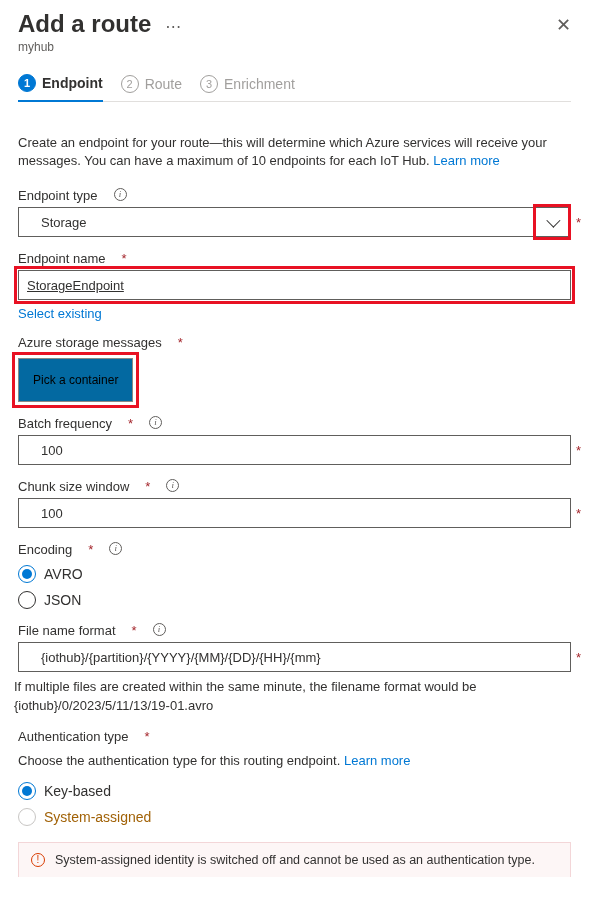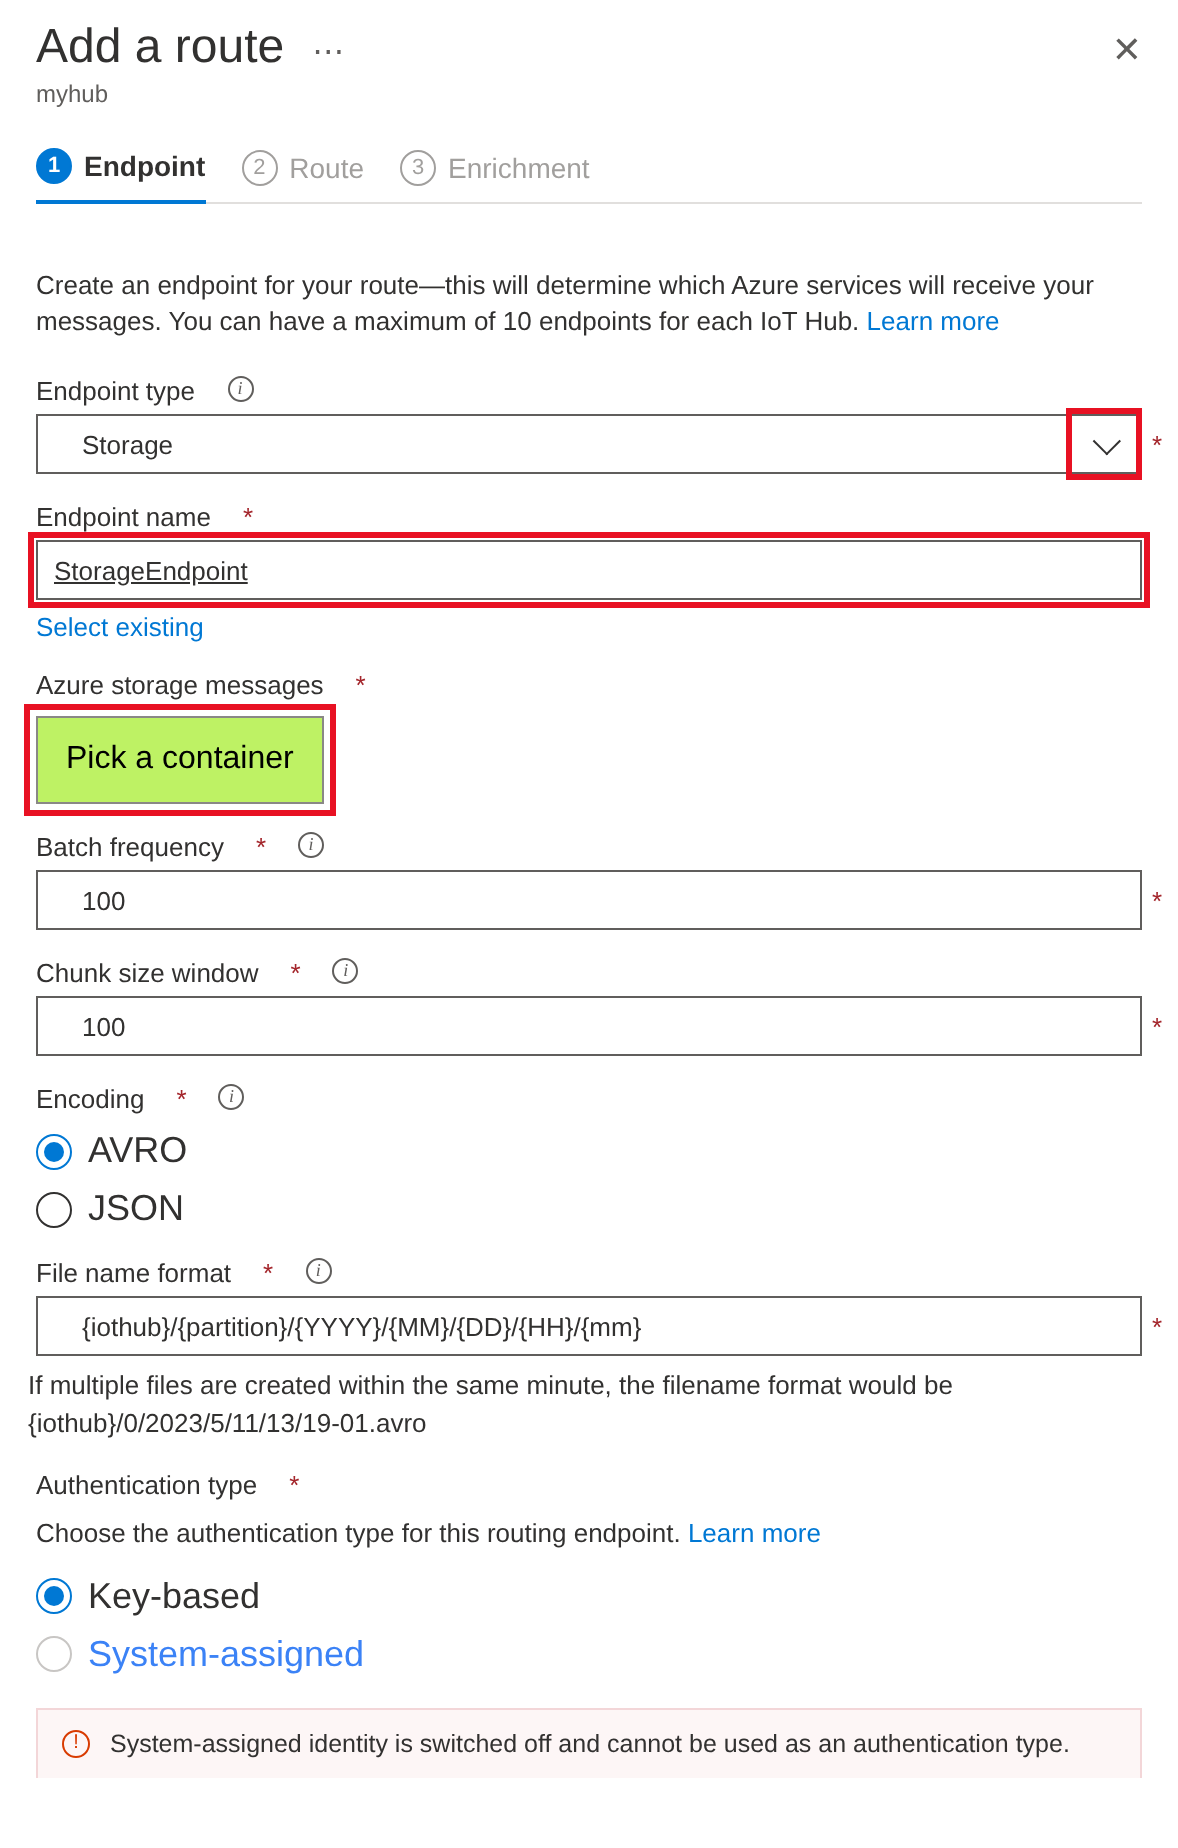--- a/index.html
+++ b/index.html
@@ -18,21 +18,21 @@
     justify-content: space-between;
     margin-bottom: 2px;
   }
   .title-row {
     display: flex;
     align-items: center;
     gap: 14px;
   }
   .page-title {
     font-size: 24px;
-    font-weight: 400;
+    font-weight: 700;
     margin: 0;
     color: #323130;
   }
   .more-icon {
     color: #605e5c;
     font-size: 16px;
     line-height: 1;
     letter-spacing: 1px;
     cursor: pointer;
     margin-top: 6px;
@@ -114,37 +114,37 @@
     width: 10px; height: 10px;
     border-right: 1.5px solid #323130;
     border-bottom: 1.5px solid #323130;
     transform: rotate(45deg) translateY(-2px);
   }
   .redbox { outline: 3px solid #e81123; outline-offset: -1px; }
   .redbox-select-part { position:absolute; right:0; top:-3px; width:38px; height:36px; border:3px solid #e81123; pointer-events:none;}
   .select-link { color:#0078d4; font-size:13px; margin-top: 6px; display:inline-block; cursor:pointer;}
   .btn {
     height: 44px; padding: 0 14px; border: 1px solid #8a8886;
-    background: #bef264; font-size: 16px; cursor: pointer;
+    background: #0369a1; font-size: 12px; cursor: pointer;
     display: inline-flex; align-items:center;
   }
   .radio-row { display:flex; align-items:center; gap:8px; margin-top: 8px; }
   .radio {
     width: 18px; height: 18px; border-radius: 50%;
     border: 1px solid #323130; display:inline-flex;
     align-items:center; justify-content:center; cursor:pointer;
     flex-shrink:0;
   }
   .radio.selected { border-color: #0078d4; }
   .radio.selected::after {
     content:""; width:10px; height:10px; border-radius:50%; background:#0078d4;
   }
   .radio.disabled { border-color: #c8c6c4; cursor:not-allowed; }
-  .radio-label { font-size:18px; }
-  .radio-label.disabled { color:#3b82f6; }
+  .radio-label { font-size:14px; }
+  .radio-label.disabled { color:#a16207; }
   .helper { font-size:13px; color:#323130; line-height:1.4; margin-top:6px; }
   .info-bar {
     margin-top: 16px;
     padding: 10px 12px;
     background: #fdf6f6;
     border-left: 1px solid #f3d6d8;
     border-top: 1px solid #f3d6d8;
     border-right: 1px solid #f3d6d8;
     display:flex; align-items:center; gap:10px;
     font-size:12.5px; color:#323130;

